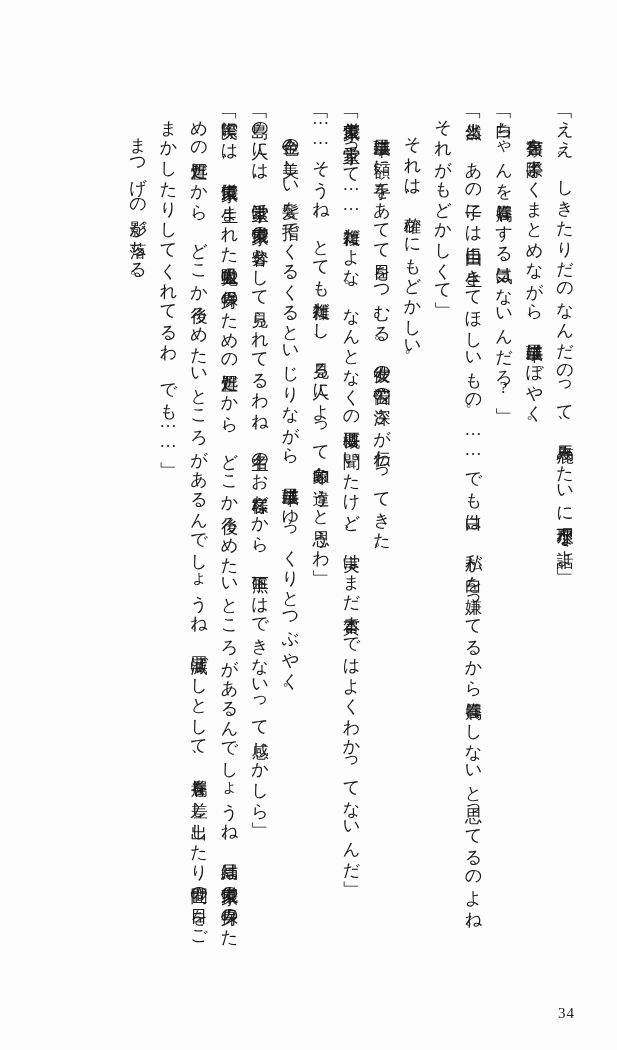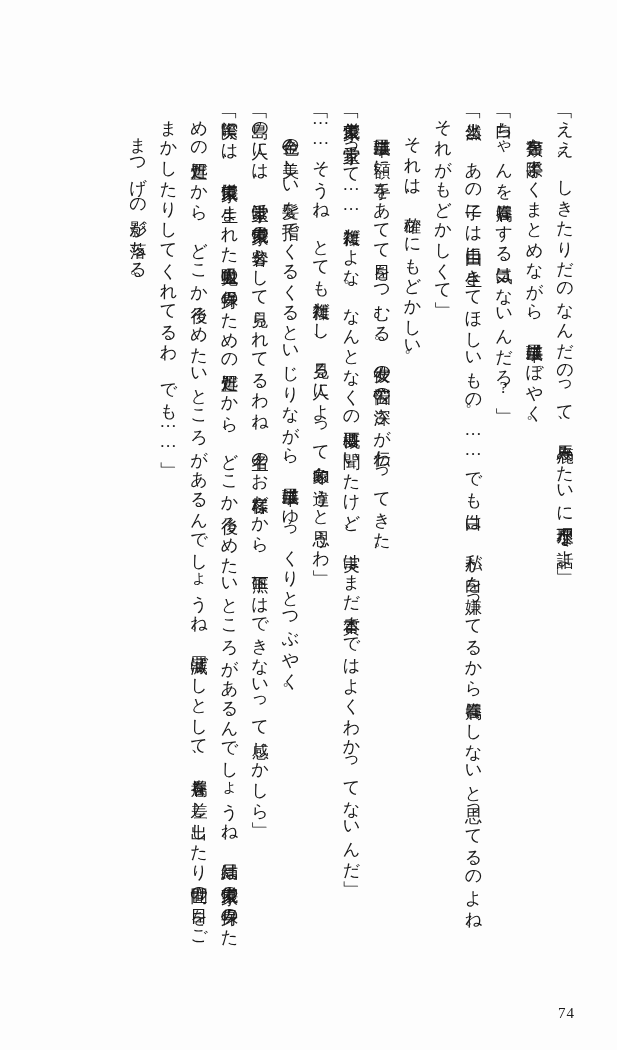--- a/index.html
+++ b/index.html
@@ -68,14 +68,14 @@
       <p class="para">「当然よ。あの子には自由に生きてほしいもの。……でも白は、私が白を嫌ってるから眷属にしないと思ってるのよね。それがもどかしくて」</p>
       <p class="para indent">それは、確かにもどかしい。</p>
       <p class="para indent">瑛里華は額に手をあてて目をつむる。彼女の苦悩の深さが伝わってきた。</p>
       <p class="para">「東儀家と千堂家って……複雑だよな。なんとなくの概要は聞いたけど、実はまだ本質まではよくわかってないんだ」</p>
       <p class="para">「……そうね。とても複雑だし、見る人によって印象も違うと思うわ」</p>
       <p class="para indent">金色の美しい髪を指でくるくるといじりながら、瑛里華はゆっくりとつぶやく。</p>
       <p class="para">「島の人には、千堂家は東儀家の客分として見られてるわね。名主のお客様だから、無下にはできないって感じかしら」</p>
       <p class="para">「実際には、東儀家に生まれた吸血鬼の保身のための処置だから、どこか後ろめたいところがあるんでしょうね。結局は東儀家の保身のための処置だから、どこか後ろめたいところがあるんでしょうね。罪滅ぼしとして、眷属を差し出したり世間の目をごまかしたりしてくれてるわ。でも……」</p>
       <p class="para indent">まつげの影が落ちる。</p>
     </div>
-  <div class="page-number">74</div>
+  <div class="page-number">34</div>
 </div>
 
 </body></html>

